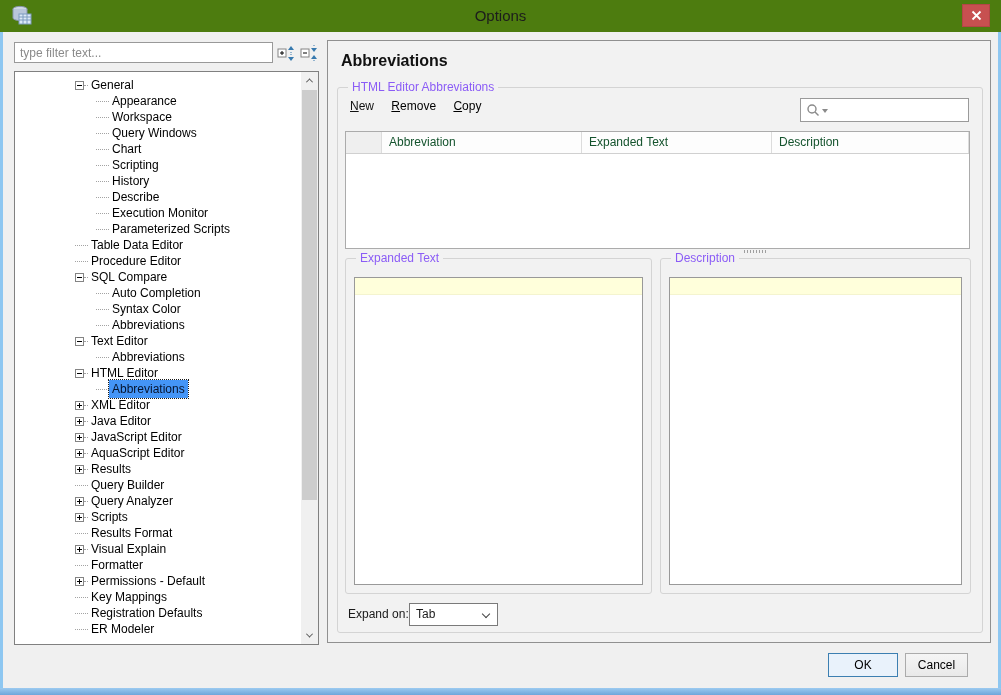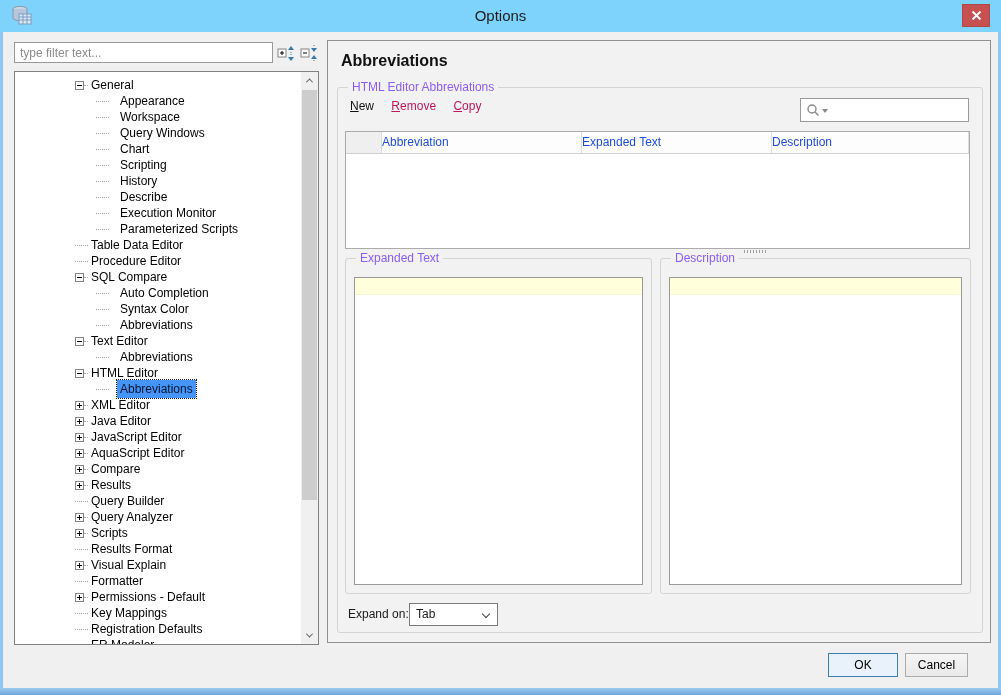--- a/index.html
+++ b/index.html
@@ -4,21 +4,21 @@
 <style>
   * { margin:0; padding:0; box-sizing:border-box; }
   html,body { background:#d9d9d9; }
   .win {
     position:relative; width:1001px; height:695px;
     font-family:"Liberation Sans", sans-serif; font-size:12px; color:#1a1a1a;
     background:#f0f0f0; overflow:hidden;
   }
   
   .titlebar { position:absolute; left:0; top:0; width:1001px; height:32px;
-    background:#7dd3fc; }
+    background:#4d7c0f; }
   .title { position:absolute; left:0; right:0; top:7px; text-align:center;
     font-size:15px; color:#1c1c1c; }
   .appicon { position:absolute; left:10px; top:4px; width:24px; height:24px; }
   .closebtn { position:absolute; right:11px; top:4px; width:28px; height:23px;
     background:#c75050; border:1px solid #b34646; display:flex; align-items:center;
     justify-content:center; cursor:pointer; }
   .edge { position:absolute; top:32px; height:656px; width:3px; background:#8ec7f1; }
   .edge.left { left:0; } .edge.right { right:0; }
   .bottomstrip { position:absolute; left:0; top:688px; width:1001px; height:7px;
     background:linear-gradient(#9ccaf0,#6ea6da); }
@@ -28,21 +28,21 @@
     border:1px solid #999; background:#fff; padding:0 5px; font:12px "Liberation Sans",sans-serif;
     color:#222; }
   .filter::placeholder { color:#8a8a8a; }
   .ticon { position:absolute; top:44px; width:20px; height:19px; display:inline-block; cursor:pointer; }
   .ticon.ic1 { left:277px; } .ticon.ic2 { left:300px; }
 
   .tree { position:absolute; left:14px; top:71px; width:305px; height:574px;
     background:#fff; border:1px solid #808080; overflow:hidden; }
   .rows { position:absolute; left:0; top:0; right:18px; padding-top:5px; }
   .trow { height:16px; line-height:16px; display:flex; align-items:center; white-space:nowrap;margin-left:48px; }
-  .trow.d0 { padding-left:12px; } .trow.d1 { padding-left:33px;gap:8px; }
+  .trow.d0 { padding-left:12px; } .trow.d1 { padding-left:33px; }
   .tg { width:9px; height:9px; border:1px solid #848484; background:#fff; position:relative; flex:0 0 9px; }
   .tg::before { content:""; position:absolute; left:1px; top:3px; width:5px; height:1px; background:#000; }
   .tg.plus::after { content:""; position:absolute; left:3px; top:1px; width:1px; height:5px; background:#000; }
   .stub { height:0; border-top:1px dotted #a3a3a3; flex:0 0 auto; }
   .stub.s4 { width:4px; } .stub.s13 { width:13px; }
   .lbl { padding:1px 3px; color:#000; }
   .lbl.sel { background:#4495f7; outline:1px dotted #1a1a1a; color:#06142e; }
 
   .vscroll { position:absolute; right:0; top:0; width:17px; height:572px; background:#f0f0f0; }
   .sarrow { position:absolute; left:0; width:17px; height:17px; display:flex; align-items:center; justify-content:center; }
@@ -55,34 +55,34 @@
   
   .rpanel { position:absolute; left:327px; top:40px; width:664px; height:603px;
     background:#f2f2f2; border:1px solid #909090; }
   .heading { position:absolute; left:13px; top:11px; font-size:16px; font-weight:bold; color:#111; }
   .gbox { position:absolute; border:1px solid #d4d4d4; border-radius:3px; }
   .gbox.main { left:9px; top:46px; width:646px; height:546px; }
   .glabel { position:absolute; top:-8px; left:10px; background:#f2f2f2; padding:0 4px;
     font-size:12px; color:#8b5cf6; white-space:nowrap; }
   .toolbar { position:absolute; left:12px; top:11px; }
   .tlink { margin-right:14px; color:#111; cursor:pointer; }
-  .tlink.disabled { color:#be185d; }
+  .tlink.disabled { color:#000000; }
   .search { position:absolute; left:462px; top:10px; width:169px; height:24px;
     background:#fff; border:1px solid #9a9a9a; }
   .mag { position:absolute; left:5px; top:4px; width:14px; height:14px; }
   .ddarrow { position:absolute; left:21px; top:10px; width:0; height:0;
     border-left:3px solid transparent; border-right:3px solid transparent; border-top:4px solid #8a8a8a; }
   .sinput { position:absolute; left:30px; top:1px; width:135px; height:20px; border:none;
     outline:none; font:12px "Liberation Sans",sans-serif; background:transparent; }
 
   .table { position:absolute; left:7px; top:43px; width:625px; height:118px;
     border:1px solid #ababab; background:#fff; }
   .thead { display:flex; height:22px; border-bottom:1px solid #d0d0d0; background:#fdfdfd; }
-  .hcell { border-right:1px solid #dcdcdc; line-height:21px; overflow:hidden;
-    white-space:nowrap; color:#1d4ed8; }
+  .hcell { border-right:1px solid #dcdcdc; line-height:21px; padding-left:7px; overflow:hidden;
+    white-space:nowrap; color:#14532d; }
   .hcell:first-child { background:#efefef; }
   .tbody { height:94px; background:#fff; }
 
   .grip { position:absolute; left:406px; top:162px; width:22px; height:3px;
     background:repeating-linear-gradient(90deg,#9f9f9f 0 1px,transparent 1px 3px); }
 
   .gbox.sub { top:170px; height:336px; }
   .gbox.subL { left:7px;  width:307px; }
   .gbox.subR { left:322px; width:311px; }
   .editor { position:absolute; left:8px; top:18px; right:8px; bottom:8px;
@@ -249,25 +249,20 @@
           <span class="lbl">JavaScript Editor</span>
         </div>
         <div class="trow d0">
           <span class="tg plus"></span>
           <span class="stub s4"></span>
           <span class="lbl">AquaScript Editor</span>
         </div>
         <div class="trow d0">
           <span class="tg plus"></span>
           <span class="stub s4"></span>
-          <span class="lbl">Compare</span>
-        </div>
-        <div class="trow d0">
-          <span class="tg plus"></span>
-          <span class="stub s4"></span>
           <span class="lbl">Results</span>
         </div>
         <div class="trow d0">
           <span class="stub s13"></span>
           <span class="lbl">Query Builder</span>
         </div>
         <div class="trow d0">
           <span class="tg plus"></span>
           <span class="stub s4"></span>
           <span class="lbl">Query Analyzer</span>

